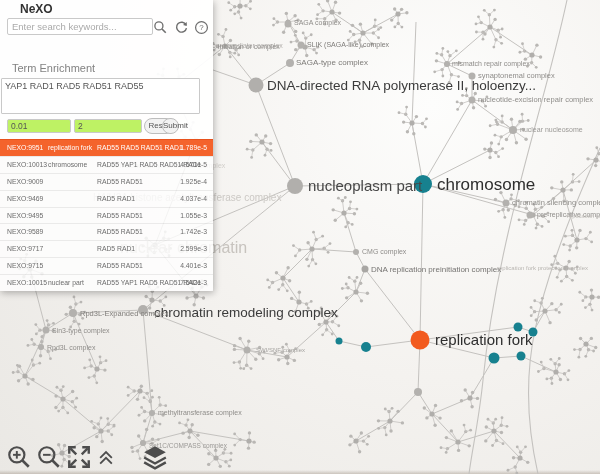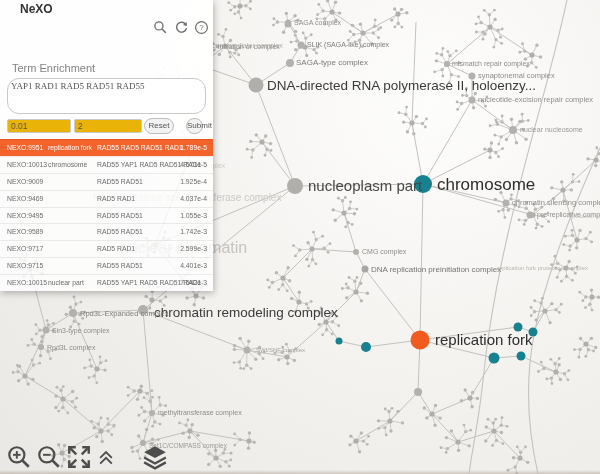--- a/index.html
+++ b/index.html
@@ -19,29 +19,29 @@
   #search-input{position:absolute;left:7px;top:18px;width:136px;height:15px;border:1px solid #c9c9c9;
     border-radius:2px;font-size:9.5px;color:#555;padding:0 4px;font-family:"Liberation Sans",sans-serif;background:#fff;}
   #search-input::placeholder{color:#aaa;}
   .panel-icon{position:absolute;top:20px;width:15px;height:15px;cursor:pointer;}
   #icon-search{left:153px;} #icon-refresh{left:174px;} #icon-help{left:194px;}
   #by-row{position:absolute;left:6px;top:41px;font-size:9px;color:#555;display:flex;align-items:center;}
   .radio{width:9px;height:9px;border:1px solid #999;border-radius:50%;display:inline-block;
     margin:0 4px 0 14px;position:relative;background:#fff;}
   .radio.sel::after{content:"";position:absolute;left:2px;top:2px;width:5px;height:5px;border-radius:50%;background:#4a4a4a;}
   #te-heading{position:absolute;left:12px;top:62px;font-size:11px;color:#828282;}
-  #te-query{position:absolute;left:7px;top:78px;width:191px;height:30px;border:1px solid #c9c9c9;border-radius:12px;
-    font-size:9px;color:#555;padding:2px 3px;resize:none;font-family:Liberation Serif, serif;background:#fff;}
+  #te-query{position:absolute;left:1px;top:78px;width:191px;height:30px;border:1px solid #c9c9c9;border-radius:1px;
+    font-size:9px;color:#555;padding:2px 3px;resize:none;font-family:Liberation Sans, sans-serif;background:#fff;}
   .small-input{position:absolute;top:119px;height:12px;border:1px solid #c9c9c9;border-radius:2px;
-    font-size:8.5px;color:#555;padding:0 3px;font-family:"Liberation Sans",sans-serif;background:#eab308;}
+    font-size:8.5px;color:#555;padding:0 3px;font-family:"Liberation Sans",sans-serif;background:#bef264;}
   #pv-input{left:7px;width:56px;} #depth-input{left:74px;width:60px;}
   .panel-btn{position:absolute;top:118px;height:16px;border:1px solid #bdbdbd;border-radius:8px;
     background:#f2f2f2;font-size:8px;color:#555;padding:0;line-height:14px;text-align:center;cursor:pointer;
     font-family:"Liberation Sans",sans-serif;}
-  #reset-btn{left:144px;width:30px;} #submit-btn{left:186px;width:17px;text-align:right;}
+  #reset-btn{left:144px;width:30px;} #submit-btn{left:162px;width:17px;text-align:right;}
   #results-table{position:absolute;left:0;top:139px;width:213px;}
   .res-row{height:15.9px;position:relative;background:rgba(255,255,255,0.8);
     border-top:1px solid rgba(0,0,0,0.07);font-size:6.8px;color:#6b6b6b;cursor:pointer;}
   .res-row.hl{background:#f4632c;color:#fff;border-top:1px solid #e8521c;}
   .res-row span{position:absolute;top:4px;white-space:nowrap;}
   .c-id{left:7px;} .c-term{left:48px;} .c-genes{left:97px;} .c-pv{right:6px;}
   
   #toolbar{position:absolute;left:6px;bottom:4px;z-index:2;display:flex;align-items:flex-end;}
   .tb-btn{width:26px;height:26px;margin-right:4px;cursor:pointer;}
   .tb-gap{width:22px;}
@@ -1601,20 +1601,21 @@
     <text x="52" y="333" font-size="7" fill="#8f8d8a" font-family="Liberation Sans, sans-serif">Sin3-type complex</text>
     <text x="47" y="350" font-size="7" fill="#8f8d8a" font-family="Liberation Sans, sans-serif">Rpd3L complex</text>
     <text x="256" y="352" font-size="6" fill="#a5a3a0" font-family="Liberation Sans, sans-serif">SWI/SNF complex</text>
     <text x="158" y="415" font-size="7" fill="#8f8d8a" font-family="Liberation Sans, sans-serif">methyltransferase complex</text>
     <text x="149" y="448" font-size="6.5" fill="#9b9996" font-family="Liberation Sans, sans-serif">Set1C/COMPASS complex</text>
   </svg>
 
 <div id="panel">
   <div id="panel-top">
     <div id="app-title">NeXO</div>
+    <input id="search-input" placeholder="Enter search keywords..." style="">
     <svg class="panel-icon" id="icon-search" viewBox="0 0 16 16">
       <circle cx="6.3" cy="6.3" r="4.3" fill="none" stroke="#6e6e6e" stroke-width="1.4"></circle>
       <line x1="9.6" y1="9.6" x2="13.6" y2="13.6" stroke="#6e6e6e" stroke-width="1.7"></line>
     </svg>
     <svg class="panel-icon" id="icon-refresh" viewBox="0 0 16 16">
       <path d="M12.8 5.2 A5.3 5.3 0 1 0 13.3 8.6" fill="none" stroke="#6e6e6e" stroke-width="1.5"></path>
       <polygon points="13.6,2.2 13.6,6.4 9.6,5.2" fill="#6e6e6e"></polygon>
     </svg>
     <svg class="panel-icon" id="icon-help" viewBox="0 0 16 16">
       <circle cx="8" cy="8" r="6.3" fill="none" stroke="#6e6e6e" stroke-width="1.3"></circle>

